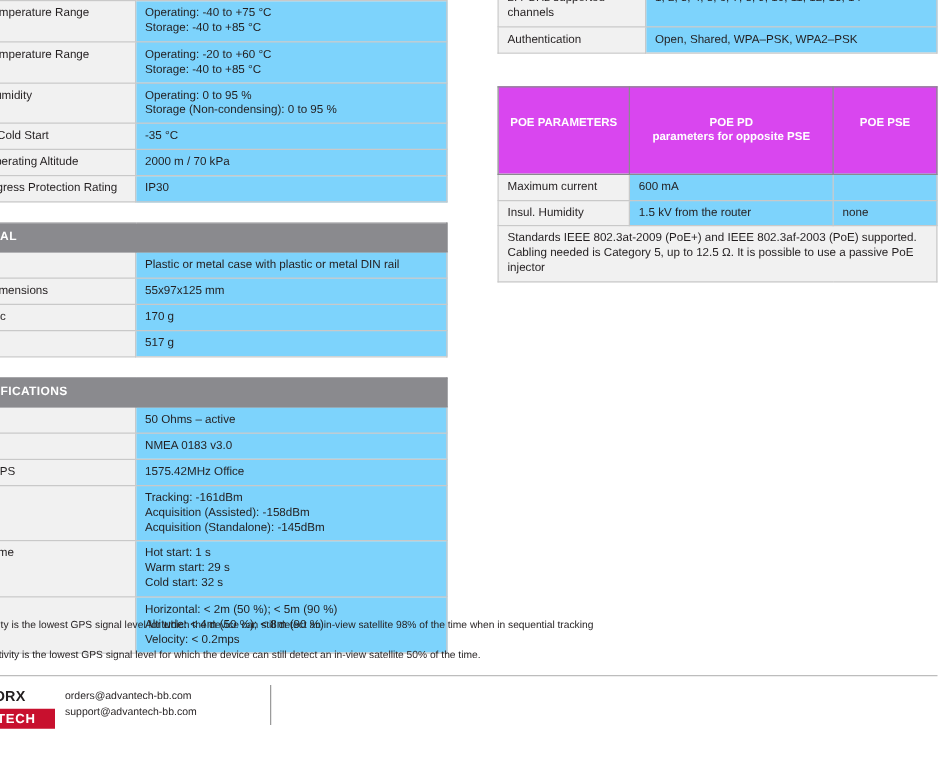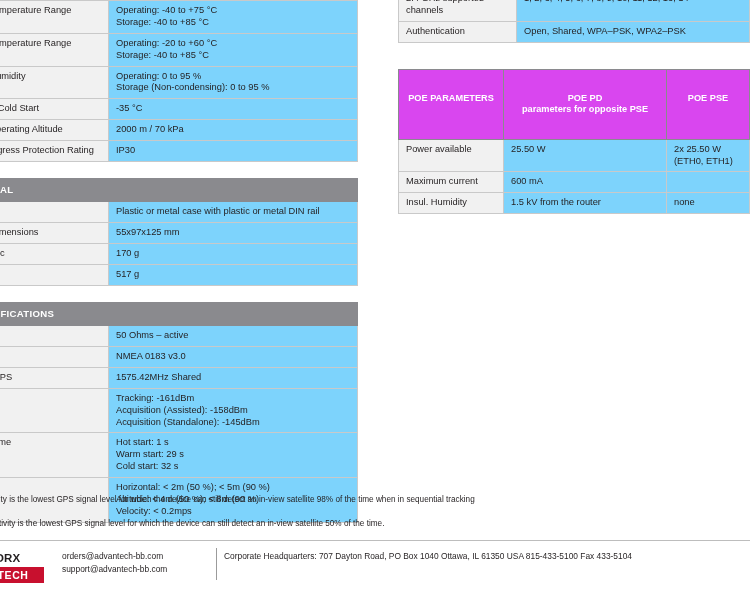--- a/index.html
+++ b/index.html
@@ -127,21 +127,21 @@
     font-weight: bold;
     padding: 2px 6px 2px 16px;
     letter-spacing: .6px;
     position: relative;
     display: block;
     width: 102px;
     box-sizing: border-box;
   }
   .contact {
     position: absolute;
-    left: 62px;
+    left: 52px;
     top: 2px;
     font-size: 8.4px;
     line-height: 1.55;
     color: #231f20;
   }
   .divider-v {
     position: absolute;
     left: 216px;
     top: 0px;
     width: 1px;
@@ -245,21 +245,21 @@
         <tr>
           <td class="label">Antenna</td>
           <td class="value">50 Ohms – active</td>
         </tr>
         <tr>
           <td class="label">Protocols</td>
           <td class="value">NMEA 0183 v3.0</td>
         </tr>
         <tr>
           <td class="label">Frequency GPS</td>
-          <td class="value">1575.42MHz Shared</td>
+          <td class="value">1575.42MHz Office</td>
         </tr>
         <tr>
           <td class="label">Sensitivity</td>
           <td class="value nowrapline">Tracking: -161dBm
 Acquisition (Assisted): -158dBm
 Acquisition (Standalone): -145dBm</td>
         </tr>
         <tr>
           <td class="label">Acquisition time</td>
           <td class="value nowrapline">Hot start: 1 s
@@ -310,34 +310,31 @@
           <col>
         </colgroup>
       <tbody>
         <tr class="col-head">
           <td>POE PARAMETERS</td>
           <td class="nowrapline">POE PD
 parameters for opposite PSE</td>
           <td>POE PSE</td>
         </tr>
         <tr>
-          <td class="label">Power available</td>
-          <td class="value">25.50 W</td>
-          <td class="value nowrapline">2x 25.50 W
-(ETH0, ETH1)</td>
-        </tr>
-        <tr>
           <td class="label">Maximum current</td>
           <td class="value">600 mA</td>
           <td class="value"></td>
         </tr>
         <tr>
           <td class="label">Insul. Humidity</td>
           <td class="value">1.5 kV from the router</td>
           <td class="value">none</td>
+        </tr>
+        <tr>
+          <td class="label" colspan="3" style="background:#f1f1f1">Standards IEEE 802.3at-2009 (PoE+) and IEEE 802.3af-2003 (PoE) supported. Cabling needed is Category 5, up to 12.5 Ω. It is possible to use a passive PoE injector</td>
         </tr>
       </tbody>
     </table>
 
   </div>
 
   <div class="footer">
     <div class="footer-inner">
       <div class="brand">
         <div class="sw">SMARTWORX</div>
@@ -345,18 +342,17 @@
           
           <span>ADVANTECH</span>
         </div>
       </div>
       <div class="contact">
         <div>orders@advantech-bb.com</div>
         <div>support@advantech-bb.com</div>
       </div>
       <div class="divider-v"></div>
       <div class="hq">
-        <div>Corporate Headquarters: 707 Dayton Road, PO Box 1040 Ottawa, IL 61350 USA   815-433-5100  Fax 433-5104</div>
       </div>
     </div>
   </div>
 
 </div>
 
 </body></html>

